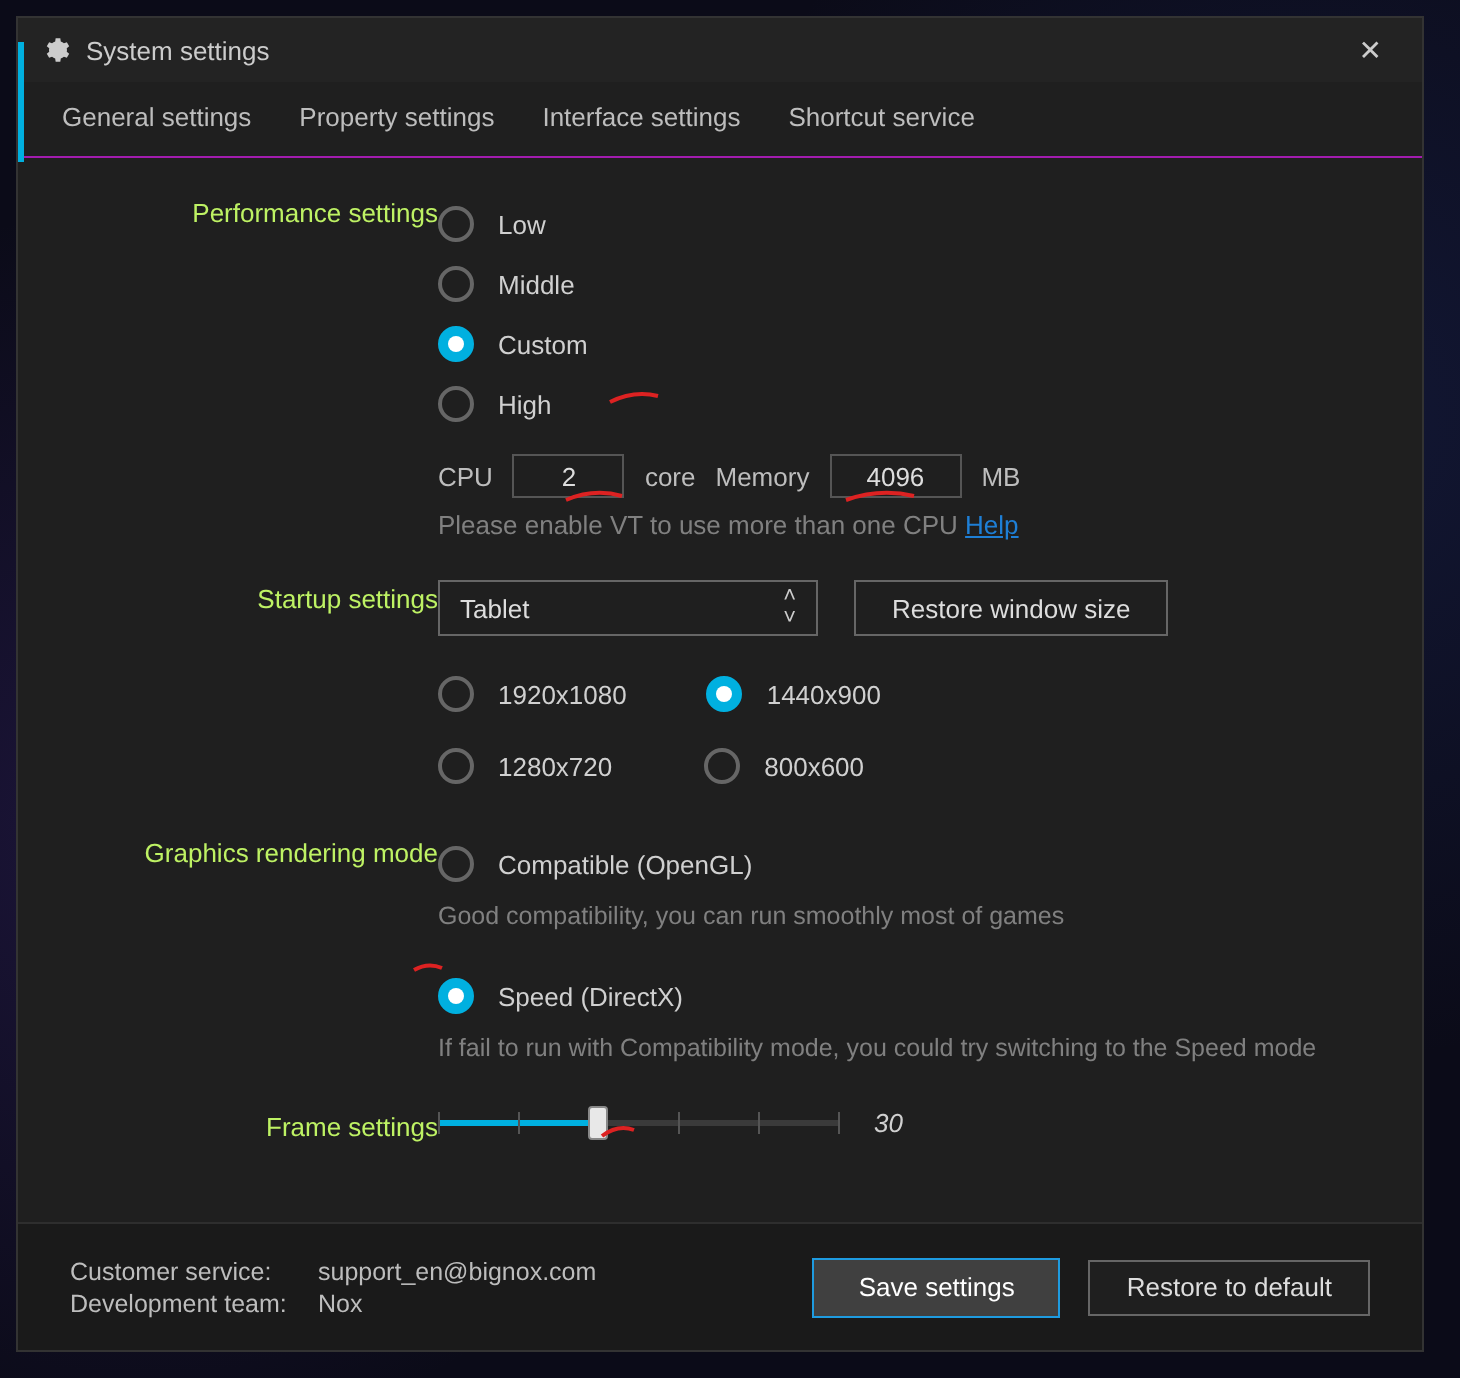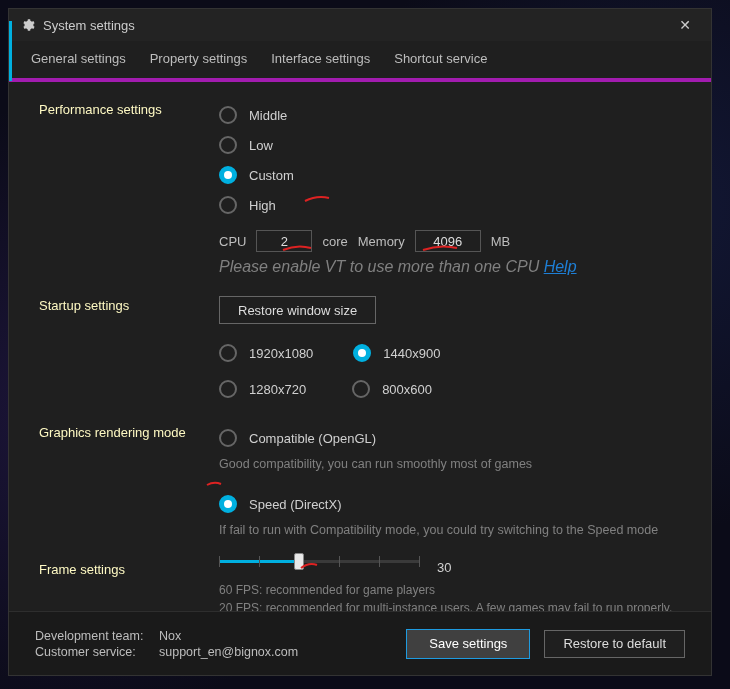--- a/index.html
+++ b/index.html
@@ -6,46 +6,46 @@
   body { width: 730px; height: 689px; background: #0a0a15; overflow: hidden; position: relative; }
   .backfill { position:absolute; inset:0; background: radial-gradient(circle at 10% 60%, rgba(80,50,160,0.25), transparent 40%),
                                               radial-gradient(circle at 90% 30%, rgba(40,60,140,0.25), transparent 40%),
                                               #0b0b18; }
   .window { position:absolute; top:8px; left:8px; width:704px; height:668px; background:#1f1f1f; border:1px solid #333; }
   .left-accent { position:absolute; top:12px; left:0; width:3px; height:60px; background:#00b0e0; }
   .titlebar { height:32px; display:flex; align-items:center; padding:0 12px; color:#ccc; font-size:13px; background:#232323; }
   .titlebar .gear { width:14px; height:14px; margin-right:8px; display:flex; align-items:center; justify-content:center;}
   .titlebar .spacer { flex:1; }
   .close-x { color:#ccc; font-size:14px; cursor:pointer; padding:4px 8px; }
-  .tabs { display:flex; gap:0; padding:0 10px; border-bottom:4px solid #a21caf; }
+  .tabs { display:flex; gap:0; padding:0 10px; border-bottom:1px solid #a21caf; }
   .tab { padding:10px 12px 12px 12px; font-size:13px; color:#bdbdbd; cursor:pointer; position:relative; }
   .tab.active { color:#00b0e0; }
   .tab.active::after { content:""; position:absolute; left:8px; right:8px; bottom:0; height:2px; background:#00b0e0; }
   .body { padding:18px 30px 0 30px; color:#bdbdbd; font-size:13px; }
   .row { display:flex; align-items:flex-start; margin-bottom:6px; }
-  .section-label { width:180px; color:#fef9c3; padding-top:2px; flex-shrink:0; }
+  .section-label { width:180px; color:#bef264; padding-top:2px; flex-shrink:0;text-align:right; }
   .controls { flex:1; }
   .radio-row { display:flex; align-items:center; height:30px; margin-bottom:0; }
   .radio { width:18px; height:18px; border:2px solid #666; border-radius:50%; margin-right:12px; cursor:pointer; flex-shrink:0; position:relative; }
   .radio.checked { border-color:#00b0e0; background:#00b0e0; }
   .radio.checked::after { content:""; position:absolute; top:3px; left:3px; width:8px; height:8px; border-radius:50%; background:#fff; }
   .radio-label { color:#d0d0d0; }
   .cpu-line { display:flex; align-items:center; gap:10px; margin:10px 0 6px 26px; color:#bdbdbd; }
   .numbox { width:56px; height:22px; background:#1f1f1f; border:1px solid #555; color:#ddd; text-align:center; font-size:13px; }
   .numbox.wide { width:66px; }
-  .hint-line { margin:4px 0 14px 0; color:#808080; font-size:16px;font-style:italic; }
+  .hint-line { margin:4px 0 14px 0; color:#808080; font-size:13px; }
   .link { color:#1e7fd6; cursor:pointer; text-decoration:underline; }
   .select { width:190px; height:28px; background:#1f1f1f; border:1px solid #666; color:#ddd; display:flex; align-items:center; padding:0 10px; justify-content:space-between; cursor:pointer; }
   .chev { font-size:11px; color:#ccc; line-height:1; display:flex; flex-direction:column; }
   .btn { height:28px; padding:0 18px; background:#1f1f1f; border:1px solid #666; color:#ddd; display:inline-flex; align-items:center; cursor:pointer; font-size:13px; }
   .startup-wrap { display:flex; gap:18px; margin-bottom:14px; }
   .res-grid { display:flex; gap:40px; margin-bottom:6px; }
   .gmode-hint { color:#808080; font-size:12.5px; margin:4px 0 18px 0; }
   .speed-hint { color:#808080; font-size:12.5px; margin:2px 0 14px 0; line-height:1.5; }
-  .slider-wrap { display:flex; align-items:flex-start; position:relative; }
+  .slider-wrap { display:flex; align-items:center; position:relative;font-style:italic; }
   .slider-track { position:relative; width:200px; height:3px; background:#3a3a3a; }
   .slider-fill { position:absolute; left:0; top:0; height:3px; background:#00b0e0; }
   .tick { position:absolute; top:-4px; width:1px; height:11px; background:#555; }
   .thumb { position:absolute; top:-7px; width:10px; height:17px; background:#e8e8e8; border:1px solid #888; border-radius:2px; transform:translateX(-50%); cursor:pointer;}
   .slider-val { margin-left:18px; color:#d0d0d0; }
   .fps-hint { color:#808080; font-size:12px; line-height:1.5; margin-top:6px; }
   .footer { position:absolute; left:0; right:0; bottom:0; height:64px; background:#1a1a1a; border-top:1px solid #2e2e2e; display:flex; align-items:center; padding:0 26px; }
   .footer-info { font-size:12.5px; color:#bdbdbd; }
   .footer-info .line { display:flex; gap:6px; margin:2px 0; }
   .footer-info .lbl { width:118px; color:#bdbdbd; }
@@ -79,25 +79,25 @@
     <div class="tab">Shortcut service</div>
   </div>
 
   <div class="body">
 
     <div class="row">
       <div class="section-label">Performance settings</div>
       <div class="controls">
         <div class="radio-row">
             <div class="radio"></div>
+            <span class="radio-label">Low</span>
+          </div>
+        <div class="radio-row">
+            <div class="radio"></div>
             <span class="radio-label">Middle</span>
-          </div>
-        <div class="radio-row">
-            <div class="radio"></div>
-            <span class="radio-label">Low</span>
           </div>
         <div class="radio-row">
             <div class="radio checked"></div>
             <span class="radio-label">Custom</span>
           </div>
         <div class="radio-row">
             <div class="radio"></div>
             <span class="radio-label">High</span>
           </div>
         <div class="cpu-line" style="margin-left:0;">
@@ -112,20 +112,24 @@
           <span>Please enable VT to use more than one CPU</span>
           <span class="link">Help</span>
         </div>
       </div>
     </div>
 
     <div class="row">
       <div class="section-label">Startup settings</div>
       <div class="controls">
         <div class="startup-wrap">
+          <div class="select">
+            <span>Tablet</span>
+            <span class="chev">˄<br>˅</span>
+          </div>
           <div class="btn">Restore window size</div>
         </div>
         <div class="res-grid">
           <div class="radio-row">
               <div class="radio"></div>
               <span class="radio-label">1920x1080</span>
             </div>
           <div class="radio-row">
               <div class="radio checked"></div>
               <span class="radio-label">1440x900</span>
@@ -169,37 +173,33 @@
             <div class="tick" style="left:0%"></div>
             <div class="tick" style="left:20%"></div>
             <div class="tick" style="left:40%"></div>
             <div class="tick" style="left:60%"></div>
             <div class="tick" style="left:80%"></div>
             <div class="tick" style="left:100%"></div>
             <div class="thumb" style="left:40%;"></div>
           </div>
           <span class="slider-val">30</span>
         </div>
-        <div class="fps-hint">
-          <div>60 FPS: recommended for game players</div>
-          <div>20 FPS: recommended for multi-instance users. A few games may fail to run properly.</div>
-        </div>
       </div>
     </div>
   </div>
 
   <div class="footer">
     <div class="footer-info">
       <div class="line">
+          <span class="lbl">Customer service:</span>
+          <span>support_en@bignox.com</span>
+        </div>
+      <div class="line">
           <span class="lbl">Development team:</span>
           <span>Nox</span>
-        </div>
-      <div class="line">
-          <span class="lbl">Customer service:</span>
-          <span>support_en@bignox.com</span>
         </div>
     </div>
     <div class="footer-spacer"></div>
     <div class="btn btn-primary">Save settings</div>
     <div class="btn">Restore to default</div>
   </div>
 </div>
 
 <svg class="annot" style="top:195px; left:304px;" width="26" height="8">
     <path d="M1 6 Q13 0 25 3" stroke="#d22" stroke-width="2" fill="none"></path>

